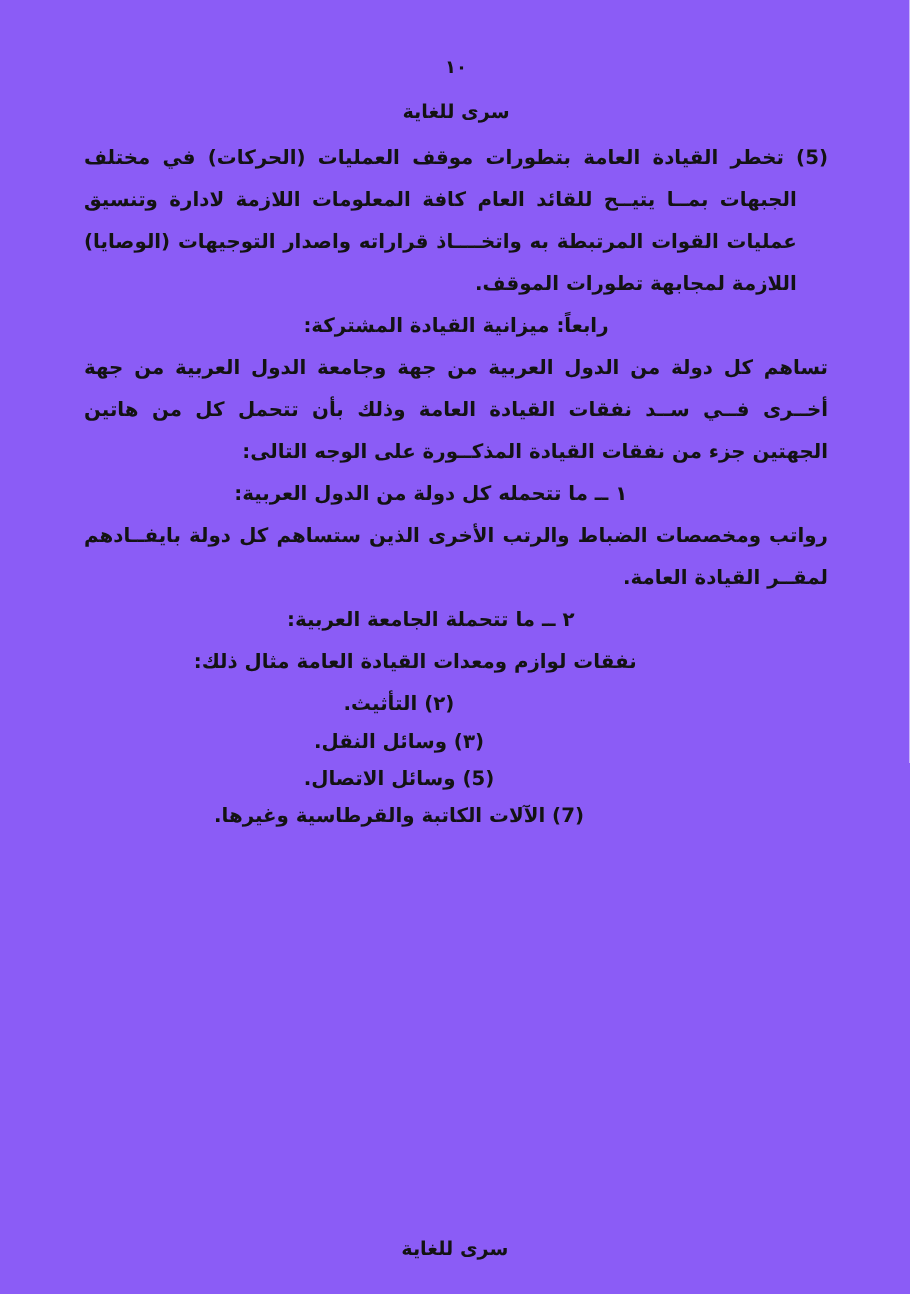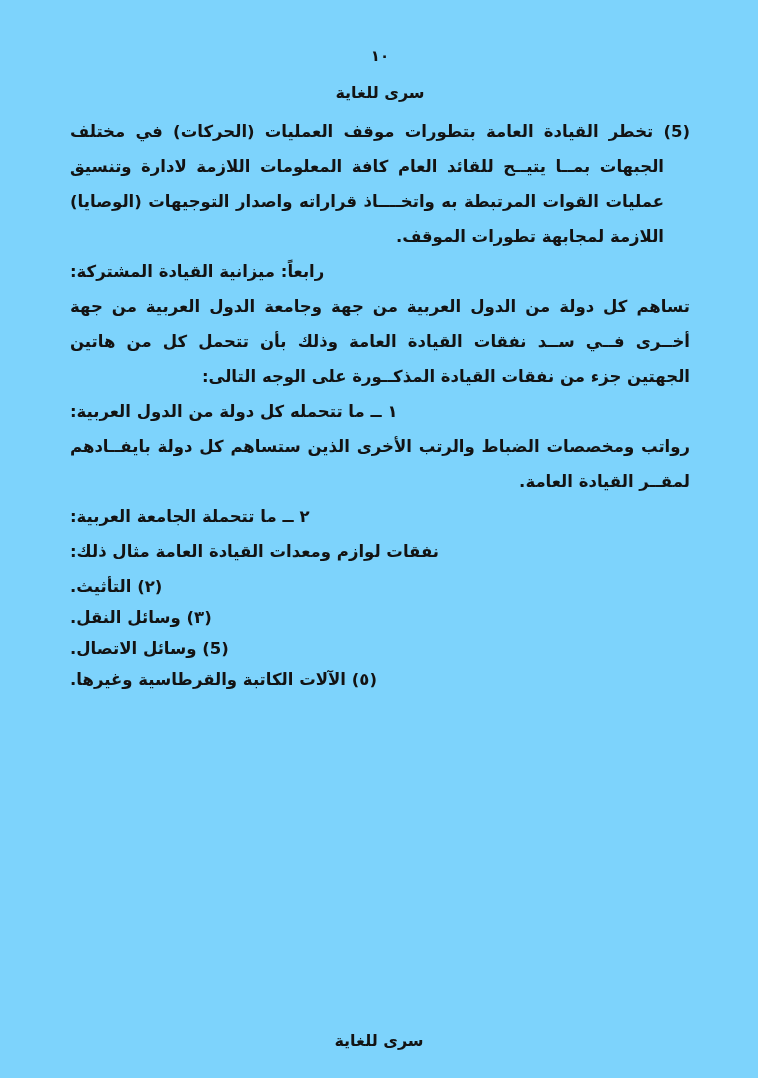--- a/index.html
+++ b/index.html
@@ -4,21 +4,21 @@
 <style>
   html, body {
     margin: 0;
     padding: 0;
     background: #ffffff;
   }
   .page {
     position: relative;
     width: 758px;
     height: 1078px;
-    background: #7dd3fc;
+    background: #8b5cf6;
     color: #131313;
     font-family: "DejaVu Sans", sans-serif;
     font-weight: bold;
     direction: rtl;
     overflow: hidden;
   }
   .content {
     position: absolute;
     top: 46px;
     right: 68px;
@@ -43,21 +43,21 @@
   }
   .just {
     text-align: justify;
     text-align-last: right;
   }
   .hang {
     padding-right: 26px;
     text-indent: -26px;
   }
   .h {
-    text-align: left;
+    text-align: center;
   }
   .sub1 { margin-right: 42px; }
   .sub-body {
   }
   .sub2 { margin-right: 68px; }
   .sub3 { margin-right: 95px; line-height: 31px; }
   .items { margin-top: 2px; }
   .footer {
     position: absolute;
     bottom: 26px;
@@ -87,19 +87,19 @@
     <p class="just sub-body">رواتب ومخصصات الضباط والرتب الأخرى الذين ستساهم كل دولة بايفــادهم لمقــر القيادة العامة.</p>
 
     <p class="h sub1">٢ ــ ما تتحملة الجامعة العربية:</p>
 
     <p class="h sub2">نفقات لوازم ومعدات القيادة العامة مثال ذلك:</p>
 
     <div class="items">
       <p class="h sub3">(٢) التأثيث.</p>
       <p class="h sub3">(٣) وسائل النقل.</p>
       <p class="h sub3">(5) وسائل الاتصال.</p>
-      <p class="h sub3">(٥) الآلات الكاتبة والقرطاسية وغيرها.</p>
+      <p class="h sub3">(7) الآلات الكاتبة والقرطاسية وغيرها.</p>
     </div>
 
   </div>
 
   <div class="classification footer">سرى للغاية</div>
 </div>
 
 </body></html>

